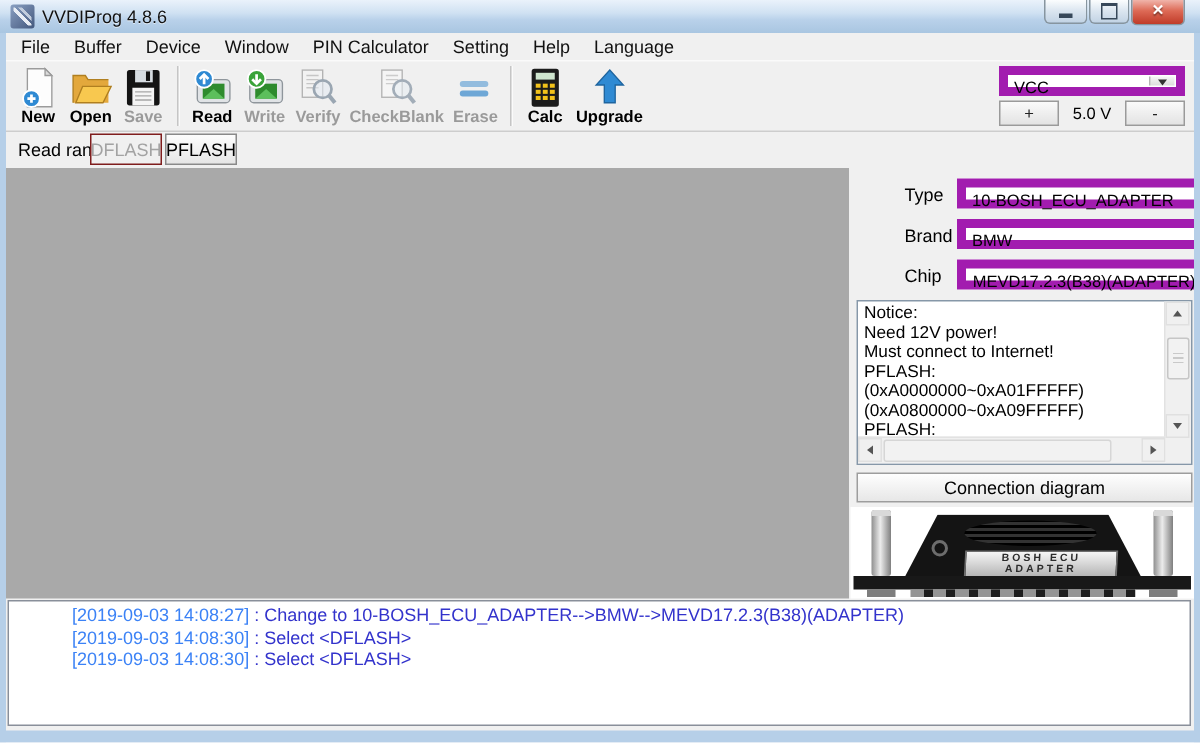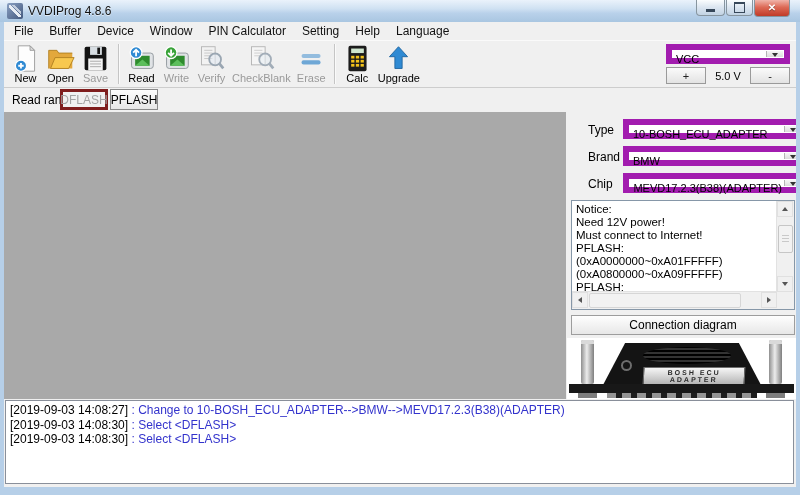--- a/index.html
+++ b/index.html
@@ -30,21 +30,21 @@
   .frame-left{left:0;top:22px;width:4px;bottom:0;}
   .frame-right{right:0;top:22px;width:4px;bottom:0;}
   .frame-bottom{left:0;right:0;bottom:0;height:8px;}
   .client{position:absolute;left:4px;top:22px;width:792px;height:465px;background:#f0f0f0;overflow:hidden;}
   
   .menubar{position:absolute;left:0;top:0;width:792px;height:18px;display:flex;align-items:center;padding-left:2px;}
   .menu-item{font-size:12px;color:#111;padding:1px 8px;cursor:default;}
   
   .toolbar{position:absolute;left:0;top:18px;width:792px;height:46px;border-bottom:1px solid #cdcdcd;
     border-top:1px solid #fafafa;}
-  .tb-strip{position:absolute;left:4px;top:1px;display:flex;align-items:center;height:44px;}
+  .tb-strip{position:absolute;left:4px;top:1px;display:flex;align-items:center;height:44px;font-weight:bold;}
   .tb-btn{display:flex;flex-direction:column;align-items:center;justify-content:flex-start;
     padding:1px 3px;cursor:default;}
   .tb-icon{width:29px;height:29px;display:block;}
   .tb-icon svg{width:100%;height:100%;display:block;}
   .tb-label{font-size:11px;color:#000;margin-top:-1px;white-space:nowrap;}
   .tb-btn.disabled .tb-label{color:#9a9a9a;}
   .tb-sep{width:1px;height:40px;background:#c5c5c5;margin:0 5px;box-shadow:1px 0 0 #fafafa;}
   
   .voltage{position:absolute;right:6px;top:3px;width:124px;}
   .combo{position:relative;box-sizing:border-box;background:#fff;border:6px solid #a21caf;height:20px;cursor:default;}
@@ -56,26 +56,26 @@
   .volt-row{display:flex;margin-top:3px;height:17px;}
   .volt-btn{box-sizing:border-box;width:40px;height:17px;border:1px solid #9a9a9a;
     background:linear-gradient(#fafafa,#e3e3e3);font-size:11px;color:#222;
     display:flex;align-items:center;justify-content:center;cursor:default;}
   .volt-display{width:44px;font-size:11px;color:#000;display:flex;align-items:center;justify-content:center;}
   
   .tabrow{position:absolute;left:0;top:65px;width:792px;height:25px;}
   .readrange-label{position:absolute;left:8px;top:6px;font-size:12px;color:#000;}
   .tab-btn{position:absolute;top:2px;height:21px;width:48px;box-sizing:border-box;font-size:12px;
     display:flex;align-items:center;justify-content:center;cursor:default;}
-  .tab-dflash{left:56px;border:3px solid #7f1d1d;color:#a3a3a3;background:#f0f0f0;}
+  .tab-dflash{left:56px;border:1px solid #7f1d1d;color:#a3a3a3;background:#f0f0f0;}
   .tab-pflash{left:106px;border:1px solid #8a8a8a;color:#000;background:linear-gradient(#fdfdfd,#e6e6e6);}
   
   .bufferarea{position:absolute;left:0;top:90px;width:562px;height:287px;background:#a9a9a9;}
   
-  .field-row{position:absolute;left:574px;width:202px;height:20px;}
+  .field-row{position:absolute;left:589px;width:202px;height:20px;}
   .field-label{position:absolute;left:10px;top:4px;font-size:12px;color:#000;}
   .field-combo{position:absolute;left:45px;top:0;width:185px;}
   .notice-box{position:absolute;left:567px;top:178px;width:224px;height:110px;box-sizing:border-box;
     background:#fff;border:1px solid #8697a8;overflow:hidden;}
   .notice-text{position:absolute;left:0;top:0;right:18px;bottom:18px;padding:2px 3px 0 4px;overflow:hidden;}
   .notice-line{font-size:11.5px;line-height:13px;color:#000;white-space:nowrap;}
   .vscroll{position:absolute;top:0;right:0;bottom:17px;width:17px;background:#f0f0f0;border-left:1px solid #e2e2e2;}
   .hscroll{position:absolute;left:0;right:17px;bottom:0;height:17px;background:#f0f0f0;border-top:1px solid #e2e2e2;}
   .scroll-corner{position:absolute;right:0;bottom:0;width:17px;height:17px;background:#f0f0f0;}
   .sbtn{position:absolute;width:16px;height:16px;background:#f0f0f0;border:1px solid #e0e0e0;box-sizing:border-box;
@@ -113,21 +113,21 @@
   .adapter-label span{font-size:7px;font-weight:bold;letter-spacing:2px;color:#2c2c2c;line-height:7px;white-space:nowrap;}
   .adapter-base{position:absolute;left:2px;right:2px;top:46px;height:9px;background:#181818;}
   .adapter-teeth{position:absolute;left:40px;width:150px;top:55px;height:5px;
     background:repeating-linear-gradient(90deg,#949494 0 9px,#1d1d1d 9px 15px);}
   .adapter-foot{position:absolute;top:55px;width:19px;height:5px;background:#7d7d7d;}
   .adapter-foot.left{left:11px;} .adapter-foot.right{left:199px;}
   
   .logarea{position:absolute;left:1px;top:378px;width:789px;height:84px;box-sizing:border-box;
     background:#fff;border:1px solid #898f9a;padding:2px 4px;overflow:hidden;}
   .log-row{font-size:12px;line-height:14.5px;white-space:nowrap;}
-  .log-ts{color:#000000;}
+  .log-ts{color:#3b82f6;margin-left:38px;}
   .log-sep{color:#3333cc;white-space:pre;}
   .log-msg{color:#3333cc;}
 </style>
 </head>
 <body>
 
 <div class="window">
 
   <div class="titlebar">
     <span class="app-icon"></span>

